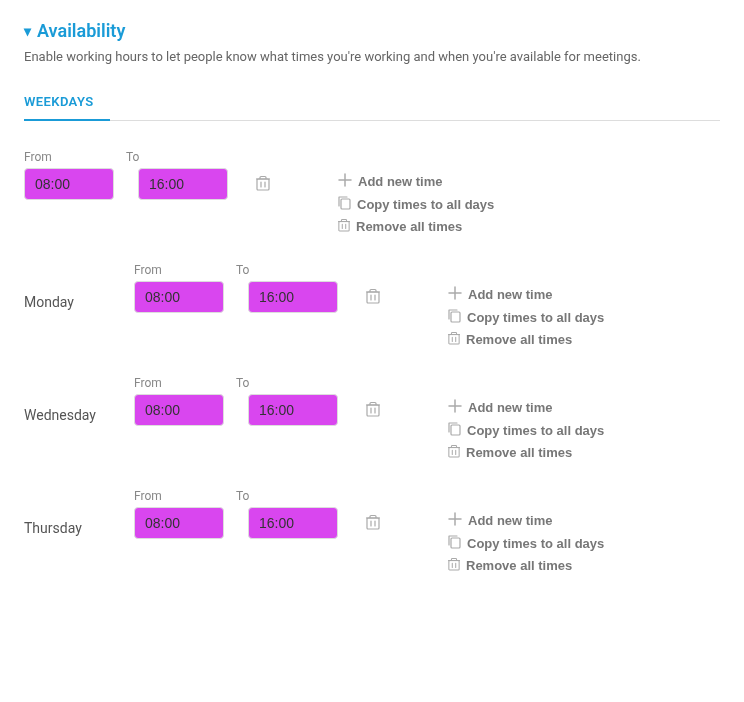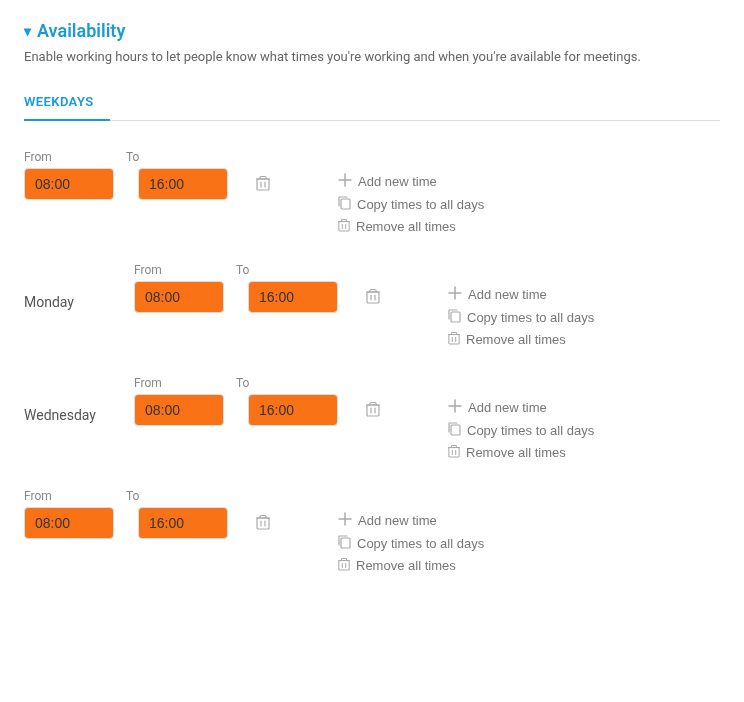--- a/index.html
+++ b/index.html
@@ -85,21 +85,21 @@
       margin-bottom: 4px;
     }
 
     .time-input {
       width: 90px;
       padding: 7px 10px;
       border: 1px solid #ddd;
       border-radius: 4px;
       font-size: 14px;
       color: #333;
-      background: #f97316;
+      background: #d946ef;
       outline: none;
     }
 
     .to-label {
       font-size: 12px;
       color: #888;
       margin-bottom: 4px;
       margin-left: 12px;
     }
 
@@ -127,20 +127,21 @@
       background: none;
       border: none;
       cursor: pointer;
       color: #777;
       font-size: 13px;
       display: flex;
       align-items: center;
       gap: 6px;
       padding: 0;
       white-space: nowrap;
+      font-weight: bold;
     }
 
     .action-icon {
       font-size: 14px;
       color: #aaa;
       line-height: 1;
     }
 
     .icon-plus { font-size: 16px; }
 
@@ -317,20 +318,21 @@
             <path d="M5 7v5M9 7v5" stroke="#aaa" stroke-width="1.2" stroke-linecap="round"></path>
             <path d="M0 4h14" stroke="#aaa" stroke-width="1.2"></path>
             <path d="M4 4V2.5C4 2 4.5 1.5 5 1.5h4c.5 0 1 .5 1 1V4" stroke="#aaa" stroke-width="1.2" fill="none"></path>
           </svg>
         </span>
         <span>Remove all times</span>
       </button>
     </div>
   </div>
       <div class="day-row">
+    <div class="day-label">Thursday</div>
     <div class="time-group">
       <div class="pair-group">
         <div class="field-wrap">
           <span class="field-label">From</span>
           <input class="time-input" type="text" value="08:00" style="">
         </div>
         <div class="field-wrap">
           <span class="field-label to-label" style="margin-left:0;">To</span>
           <input class="time-input" type="text" value="16:00" style="margin-left: 12px;">
         </div>

